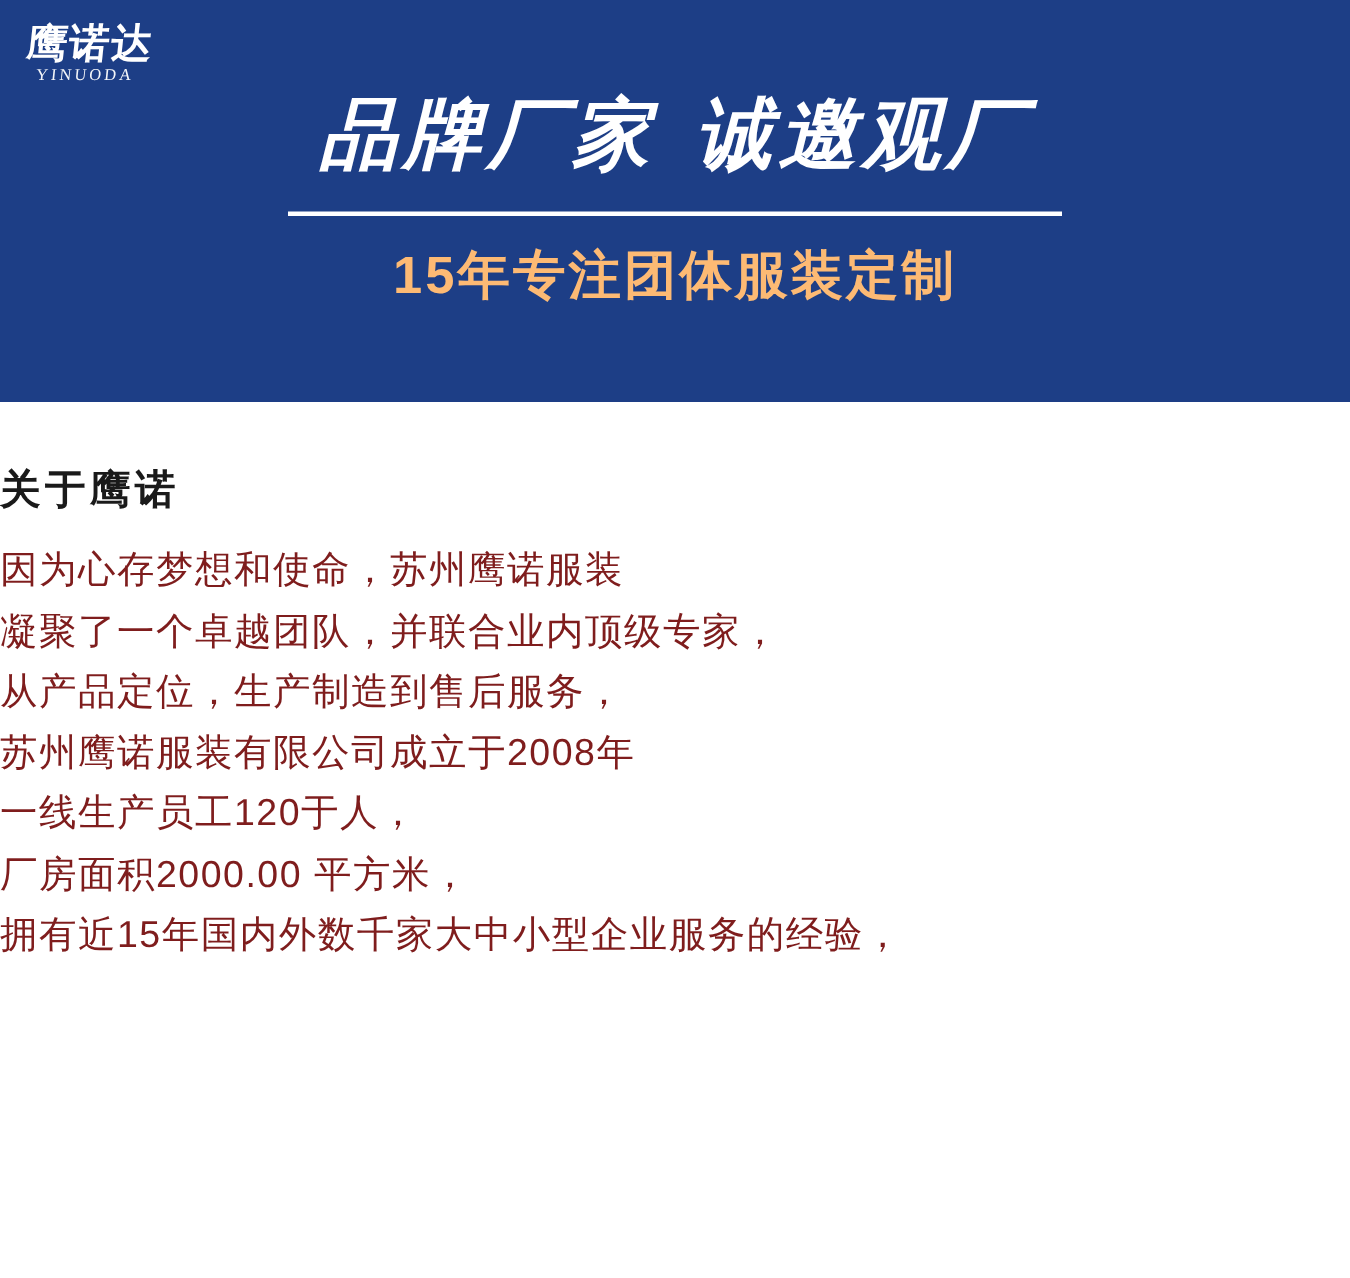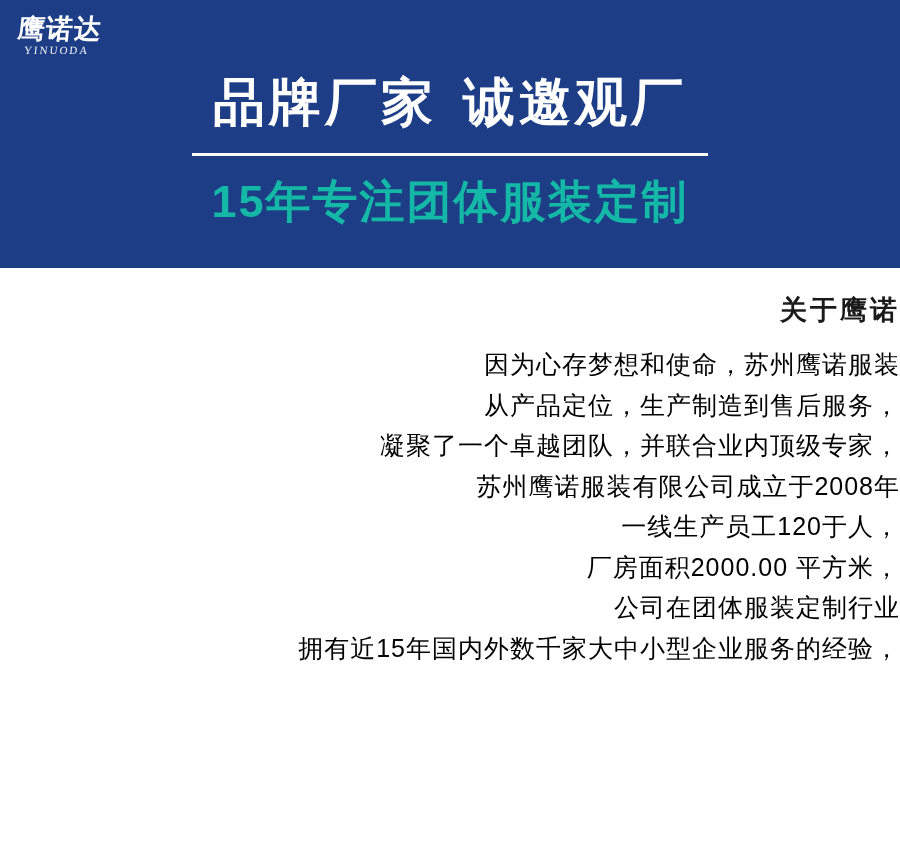--- a/index.html
+++ b/index.html
@@ -67,70 +67,71 @@
     top: 58px;
     text-align: center;
   }
 
   .banner-title {
     color: #ffffff;
     font-size: 52px;
     font-weight: bold;
     letter-spacing: 4px;
     line-height: 1.25;
-    margin: 12px;
+    margin: 0;
     padding: 0 40px;
     font-family: "Liberation Sans", "DejaVu Sans", sans-serif;
+    font-style: italic;
   }
   .banner-title .gap {
     display: inline-block;
     width: 26px;
   }
 
   .banner-rule {
     width: 516px;
     height: 3px;
     background: #ffffff;
     margin: 18px auto 0 auto;
   }
 
   .banner-subtitle {
-    color: #14b8a6;
-    font-size: 45px;
+    color: #fdba74;
+    font-size: 35px;
     font-weight: bold;
     letter-spacing: 2px;
     margin: 16px 0 0 0;
     font-family: "Liberation Sans", "DejaVu Sans", sans-serif;
   }
 
   
   .content {
     width: 900px;
-    padding-top: 24px;
-    text-align: right;
+    padding-top: 40px;
+    text-align: left;
     box-sizing: border-box;
   }
 
   .section-heading {
     font-size: 27px;
     font-weight: bold;
     color: #1a1a1a;
     letter-spacing: 3px;
     margin: 0 0 16px 0;
     font-family: "Liberation Sans", "DejaVu Sans", sans-serif;
   }
 
   .about-lines {
     list-style: none;
     margin: 0;
     padding: 0;
   }
   .about-lines li {
     font-size: 25px;
-    color: #000000;
+    color: #7f1d1d;
     line-height: 1.62;
     letter-spacing: 1px;
     white-space: nowrap;
     font-family: "Liberation Sans", "DejaVu Sans", sans-serif;
   }
 </style>
 </head>
 <body>
 
 <div class="page">
@@ -149,23 +150,22 @@
       <div class="banner-rule"></div>
       <h2 class="banner-subtitle">15年专注团体服装定制</h2>
     </div>
 
   </div>
 
   <div class="content">
     <h3 class="section-heading">关于鹰诺</h3>
     <ul class="about-lines">
       <li>因为心存梦想和使命，苏州鹰诺服装</li>
+      <li>凝聚了一个卓越团队，并联合业内顶级专家，</li>
       <li>从产品定位，生产制造到售后服务，</li>
-      <li>凝聚了一个卓越团队，并联合业内顶级专家，</li>
       <li>苏州鹰诺服装有限公司成立于2008年</li>
       <li>一线生产员工120于人，</li>
       <li>厂房面积2000.00 平方米，</li>
-      <li>公司在团体服装定制行业</li>
       <li>拥有近15年国内外数千家大中小型企业服务的经验，</li>
     </ul>
   </div>
 
 </div>
 
 </body></html>

